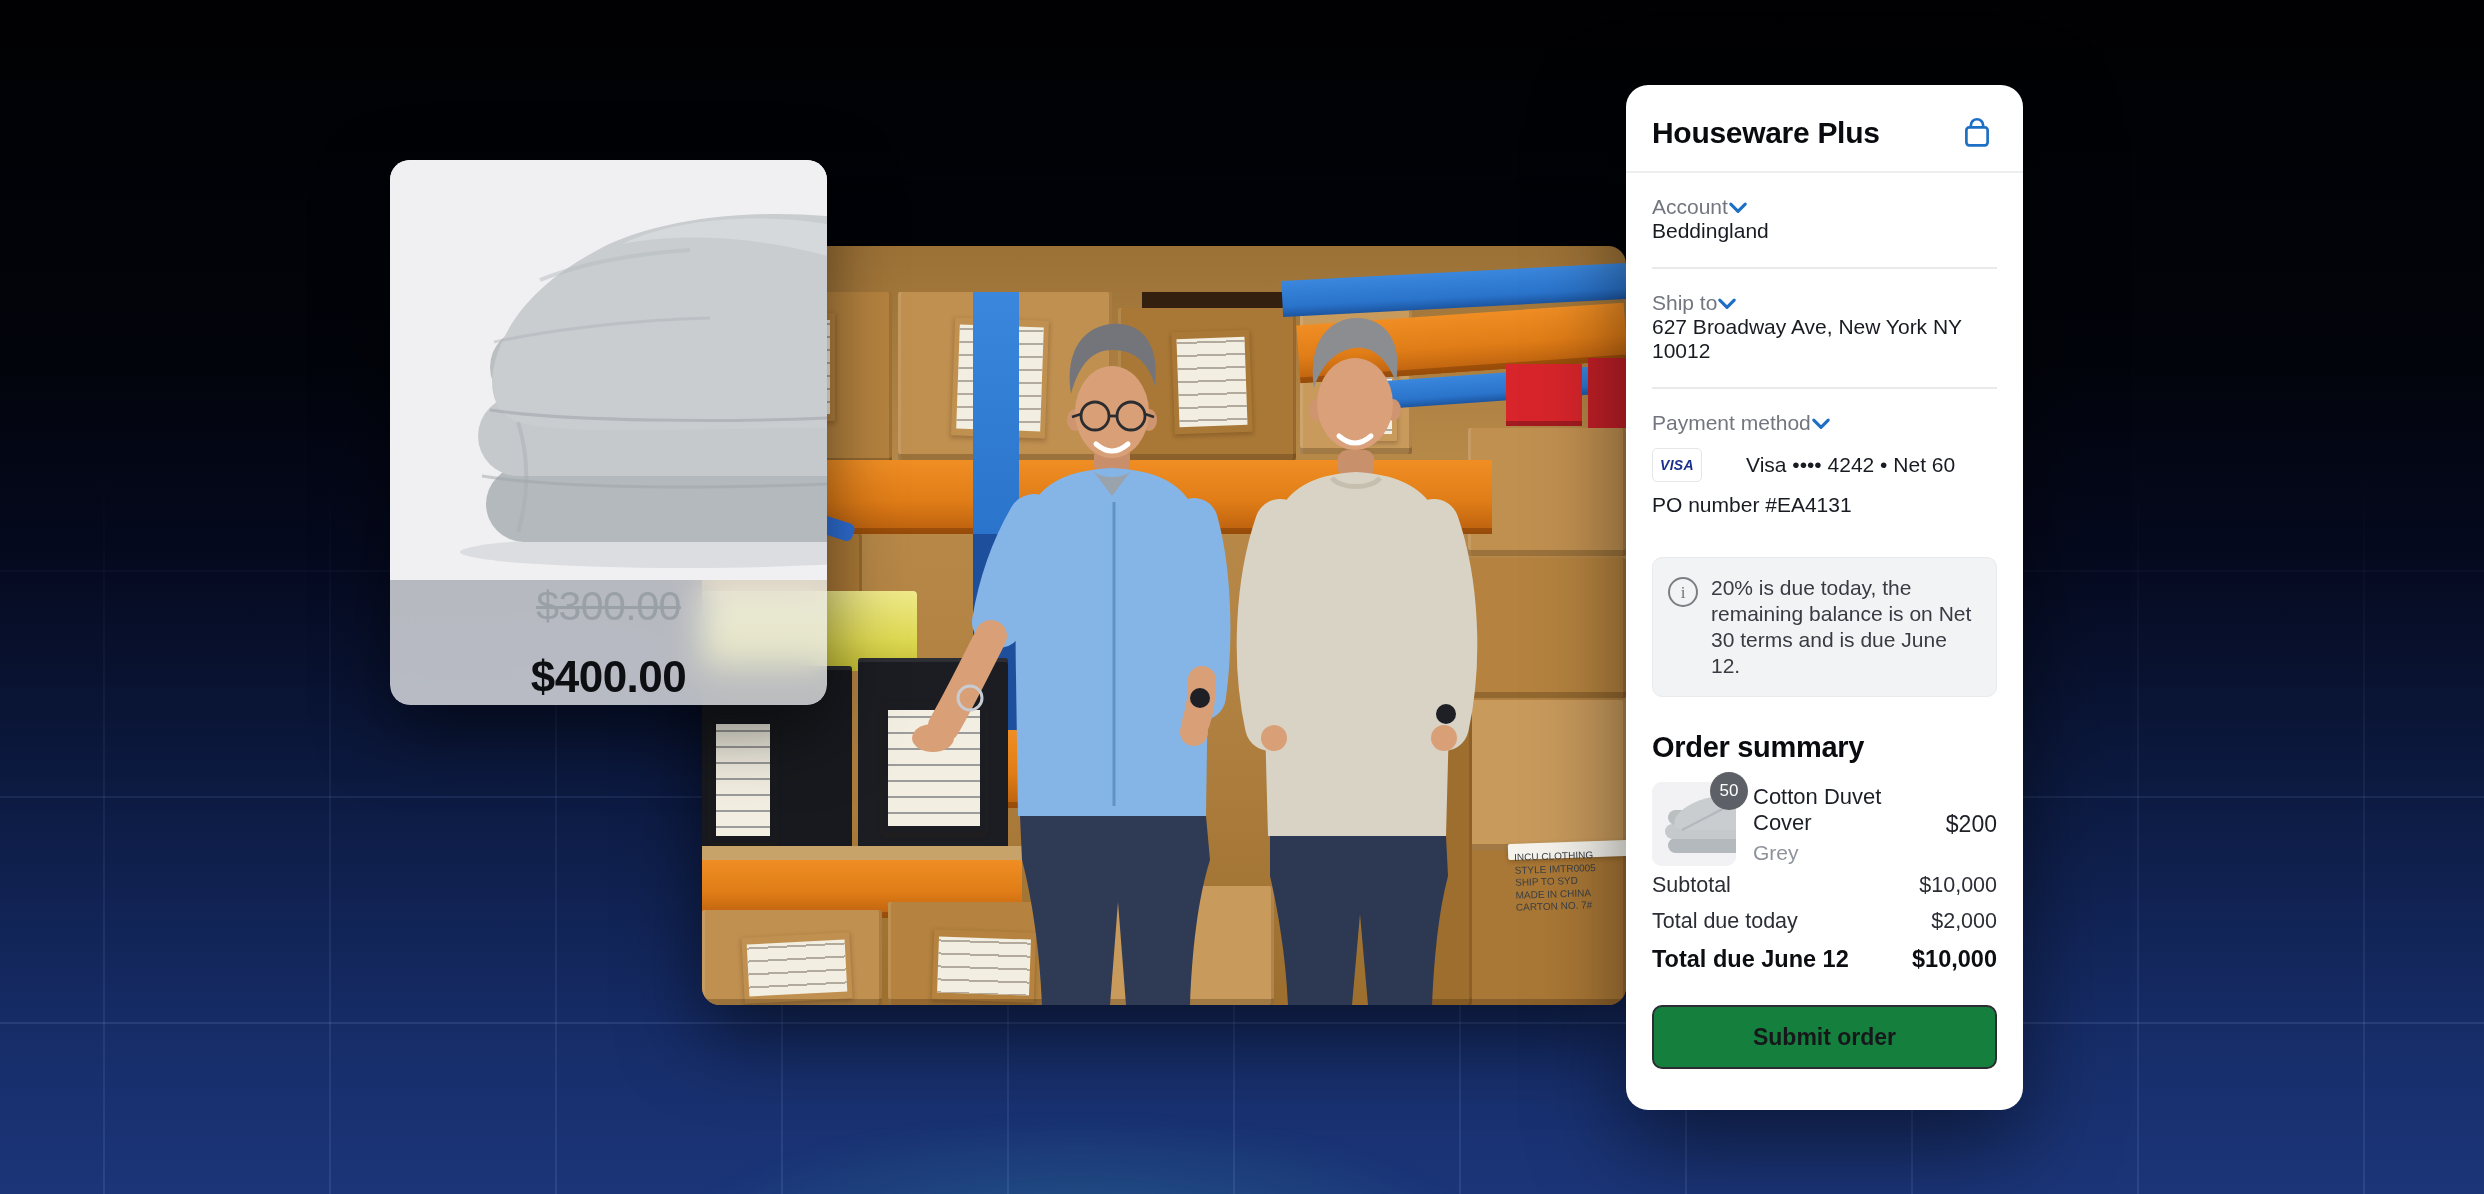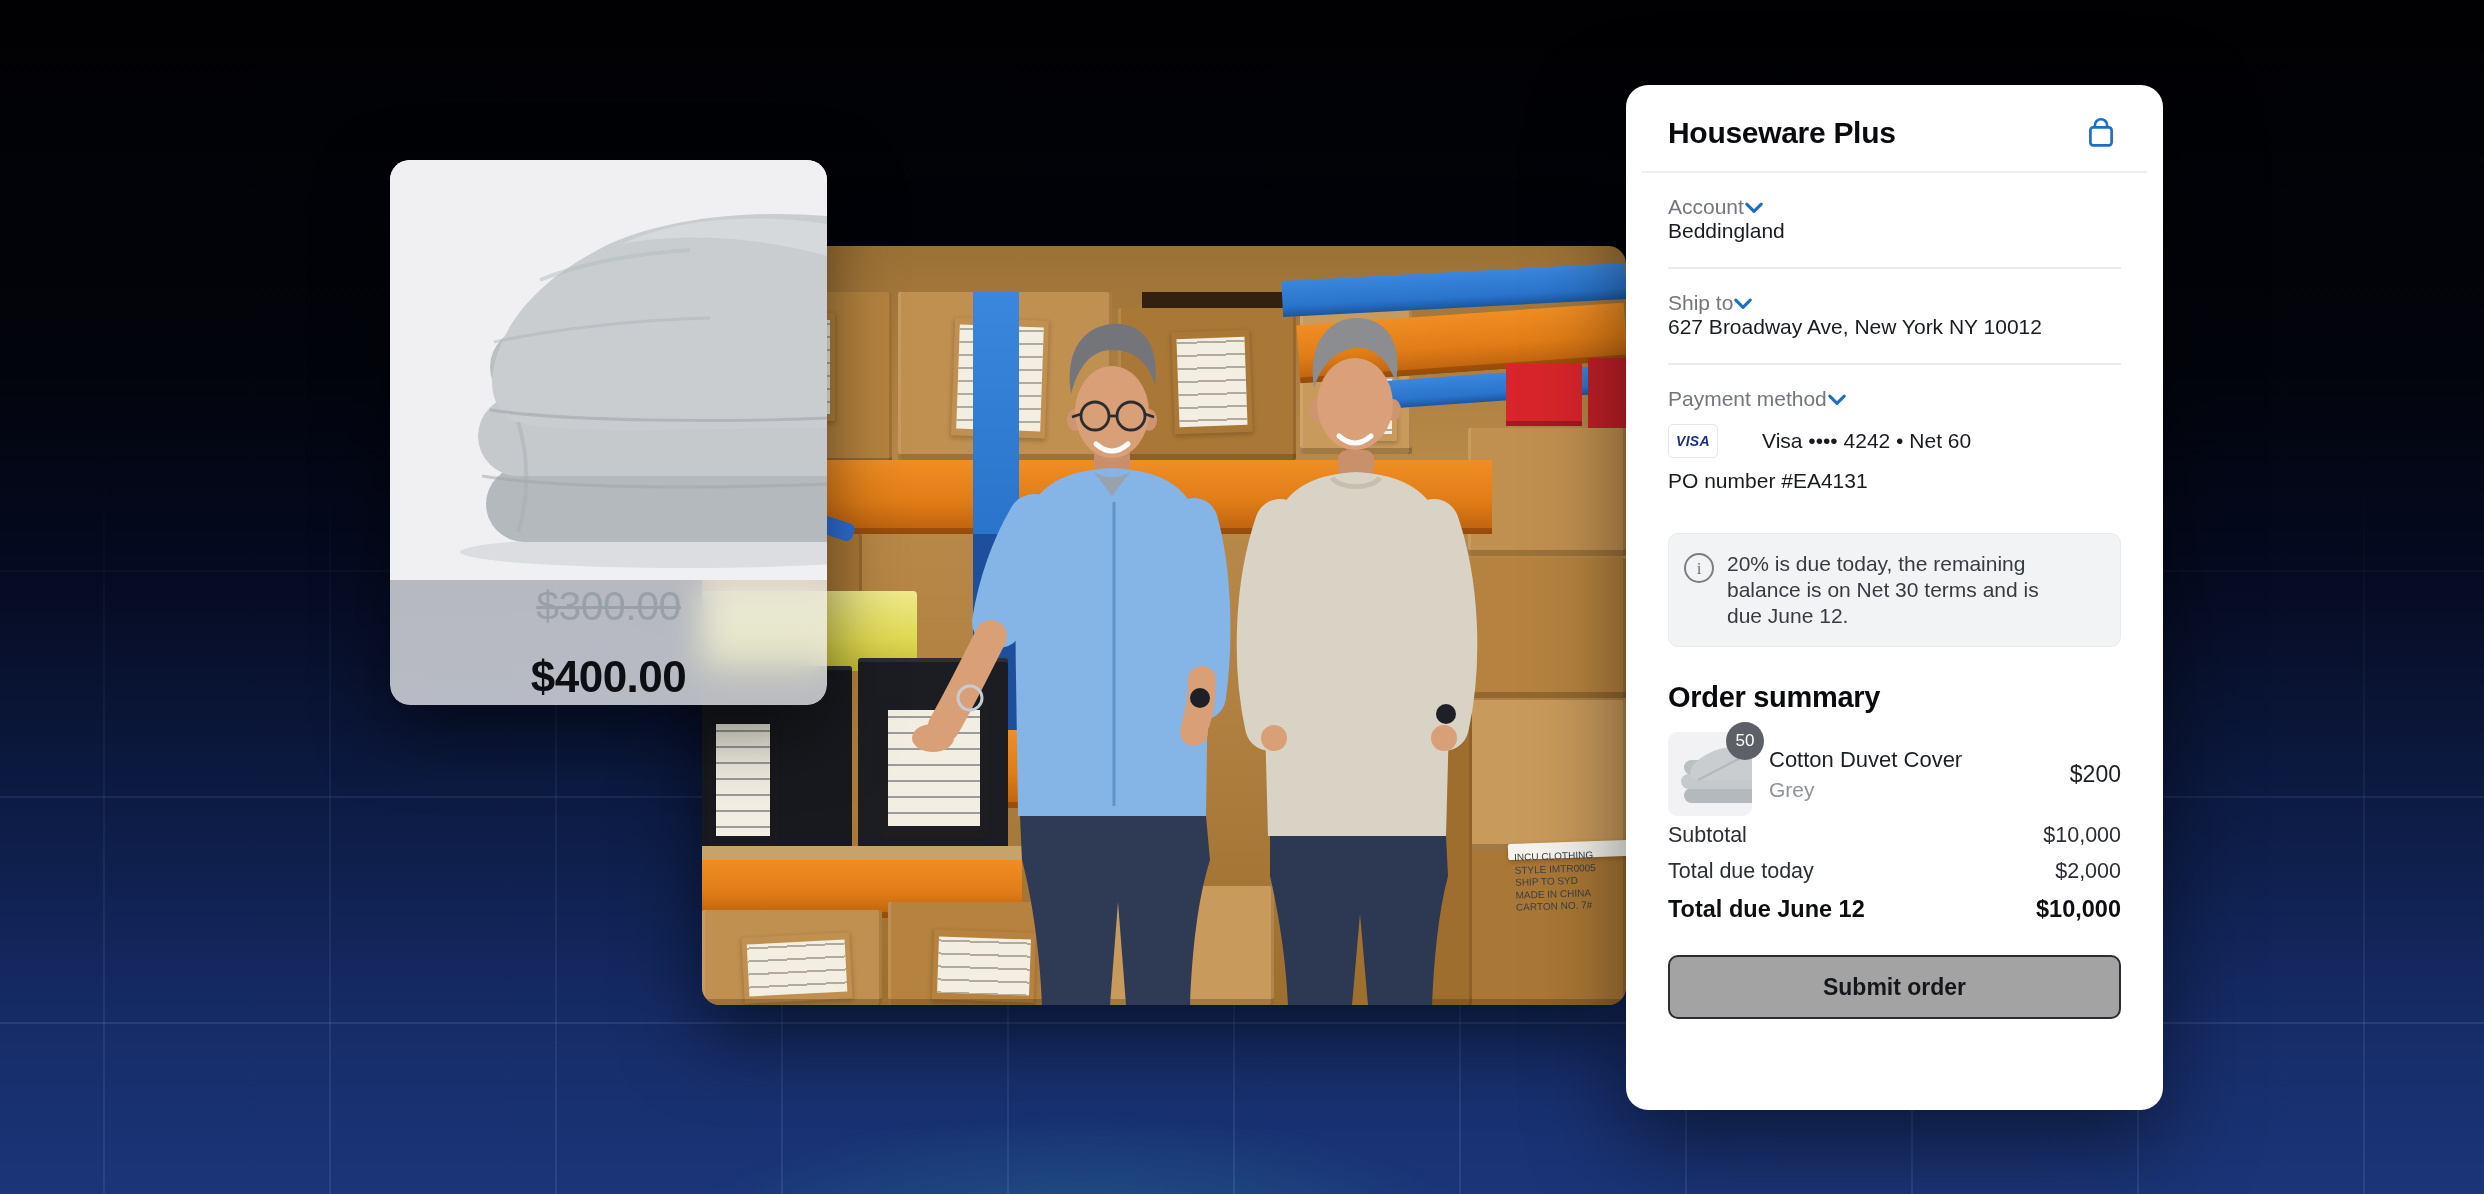--- a/index.html
+++ b/index.html
@@ -59,23 +59,23 @@
     position:absolute;left:0;bottom:0;width:437px;height:125px;
     background:rgba(233,234,237,.78);
     -webkit-backdrop-filter:blur(16px);backdrop-filter:blur(16px);
     display:flex;align-items:center;justify-content:center;gap:22px;flex-direction:column;
   }
   .old-price{font-size:41px;font-weight:500;color:#9aa0a8;text-decoration:line-through;text-decoration-thickness:3px;letter-spacing:-.5px;}
   .new-price{font-size:44px;font-weight:600;color:#0e0f12;letter-spacing:-.5px;}
 
   
   .panel{
-    position:absolute;left:1626px;top:85px;width:537px;min-height:1025px;
+    position:absolute;left:1626px;top:85px;width:397px;min-height:1025px;
     background:#fff;border-radius:22px;z-index:3;box-sizing:border-box;
-    padding:0 42px 26px;color:#1a1c24;
+    padding:0 26px 26px;color:#1a1c24;
     box-shadow:0 34px 90px rgba(0,0,0,.5);
   }
   .panel-header{display:flex;align-items:center;justify-content:space-between;padding:28px 0 18px;}
   .panel-title{font-size:30px;font-weight:700;letter-spacing:-.3px;color:#0a0b0e;}
   .bag-btn{width:40px;height:40px;display:flex;align-items:center;justify-content:center;background:none;border:none;padding:0;cursor:pointer;}
   .hdr-divider{height:2px;background:#eceef0;margin:0 -26px;}
   .divider{height:2px;background:#e8eaec;}
   .section{padding-top:22px;}
   .label-row{display:flex;align-items:center;cursor:pointer;}
   .sec-label{font-size:21px;color:#73767f;}
@@ -108,21 +108,21 @@
     background:#5d6066;color:#fff;font-size:17px;display:flex;align-items:center;justify-content:center;
   }
   .item-info{margin-left:17px;flex:1;}
   .item-name{font-size:22px;color:#1d1f27;}
   .item-variant{font-size:21px;color:#8e929b;margin-top:5px;}
   .item-price{font-size:23px;color:#1d1f27;}
   .totals{margin-top:1px;}
   .t-row{display:flex;justify-content:space-between;font-size:21.5px;color:#2c2e36;line-height:36px;}
   .t-row.bold{font-size:23.5px;font-weight:700;color:#0d0e12;line-height:40px;}
   .submit-btn{
-    margin-top:26px;width:100%;height:64px;background:#a3a3a3;border:2px solid #2b2d33;border-radius:10px;
+    margin-top:26px;width:100%;height:64px;background:#15803d;border:2px solid #2b2d33;border-radius:10px;
     font-family:"Liberation Sans",sans-serif;font-size:23px;font-weight:600;color:#16171b;cursor:pointer;
   }
 </style>
 </head>
 <body>
 
 <div class="stage">
   <div class="grid-overlay"></div>
   <div class="glow"></div>
 

